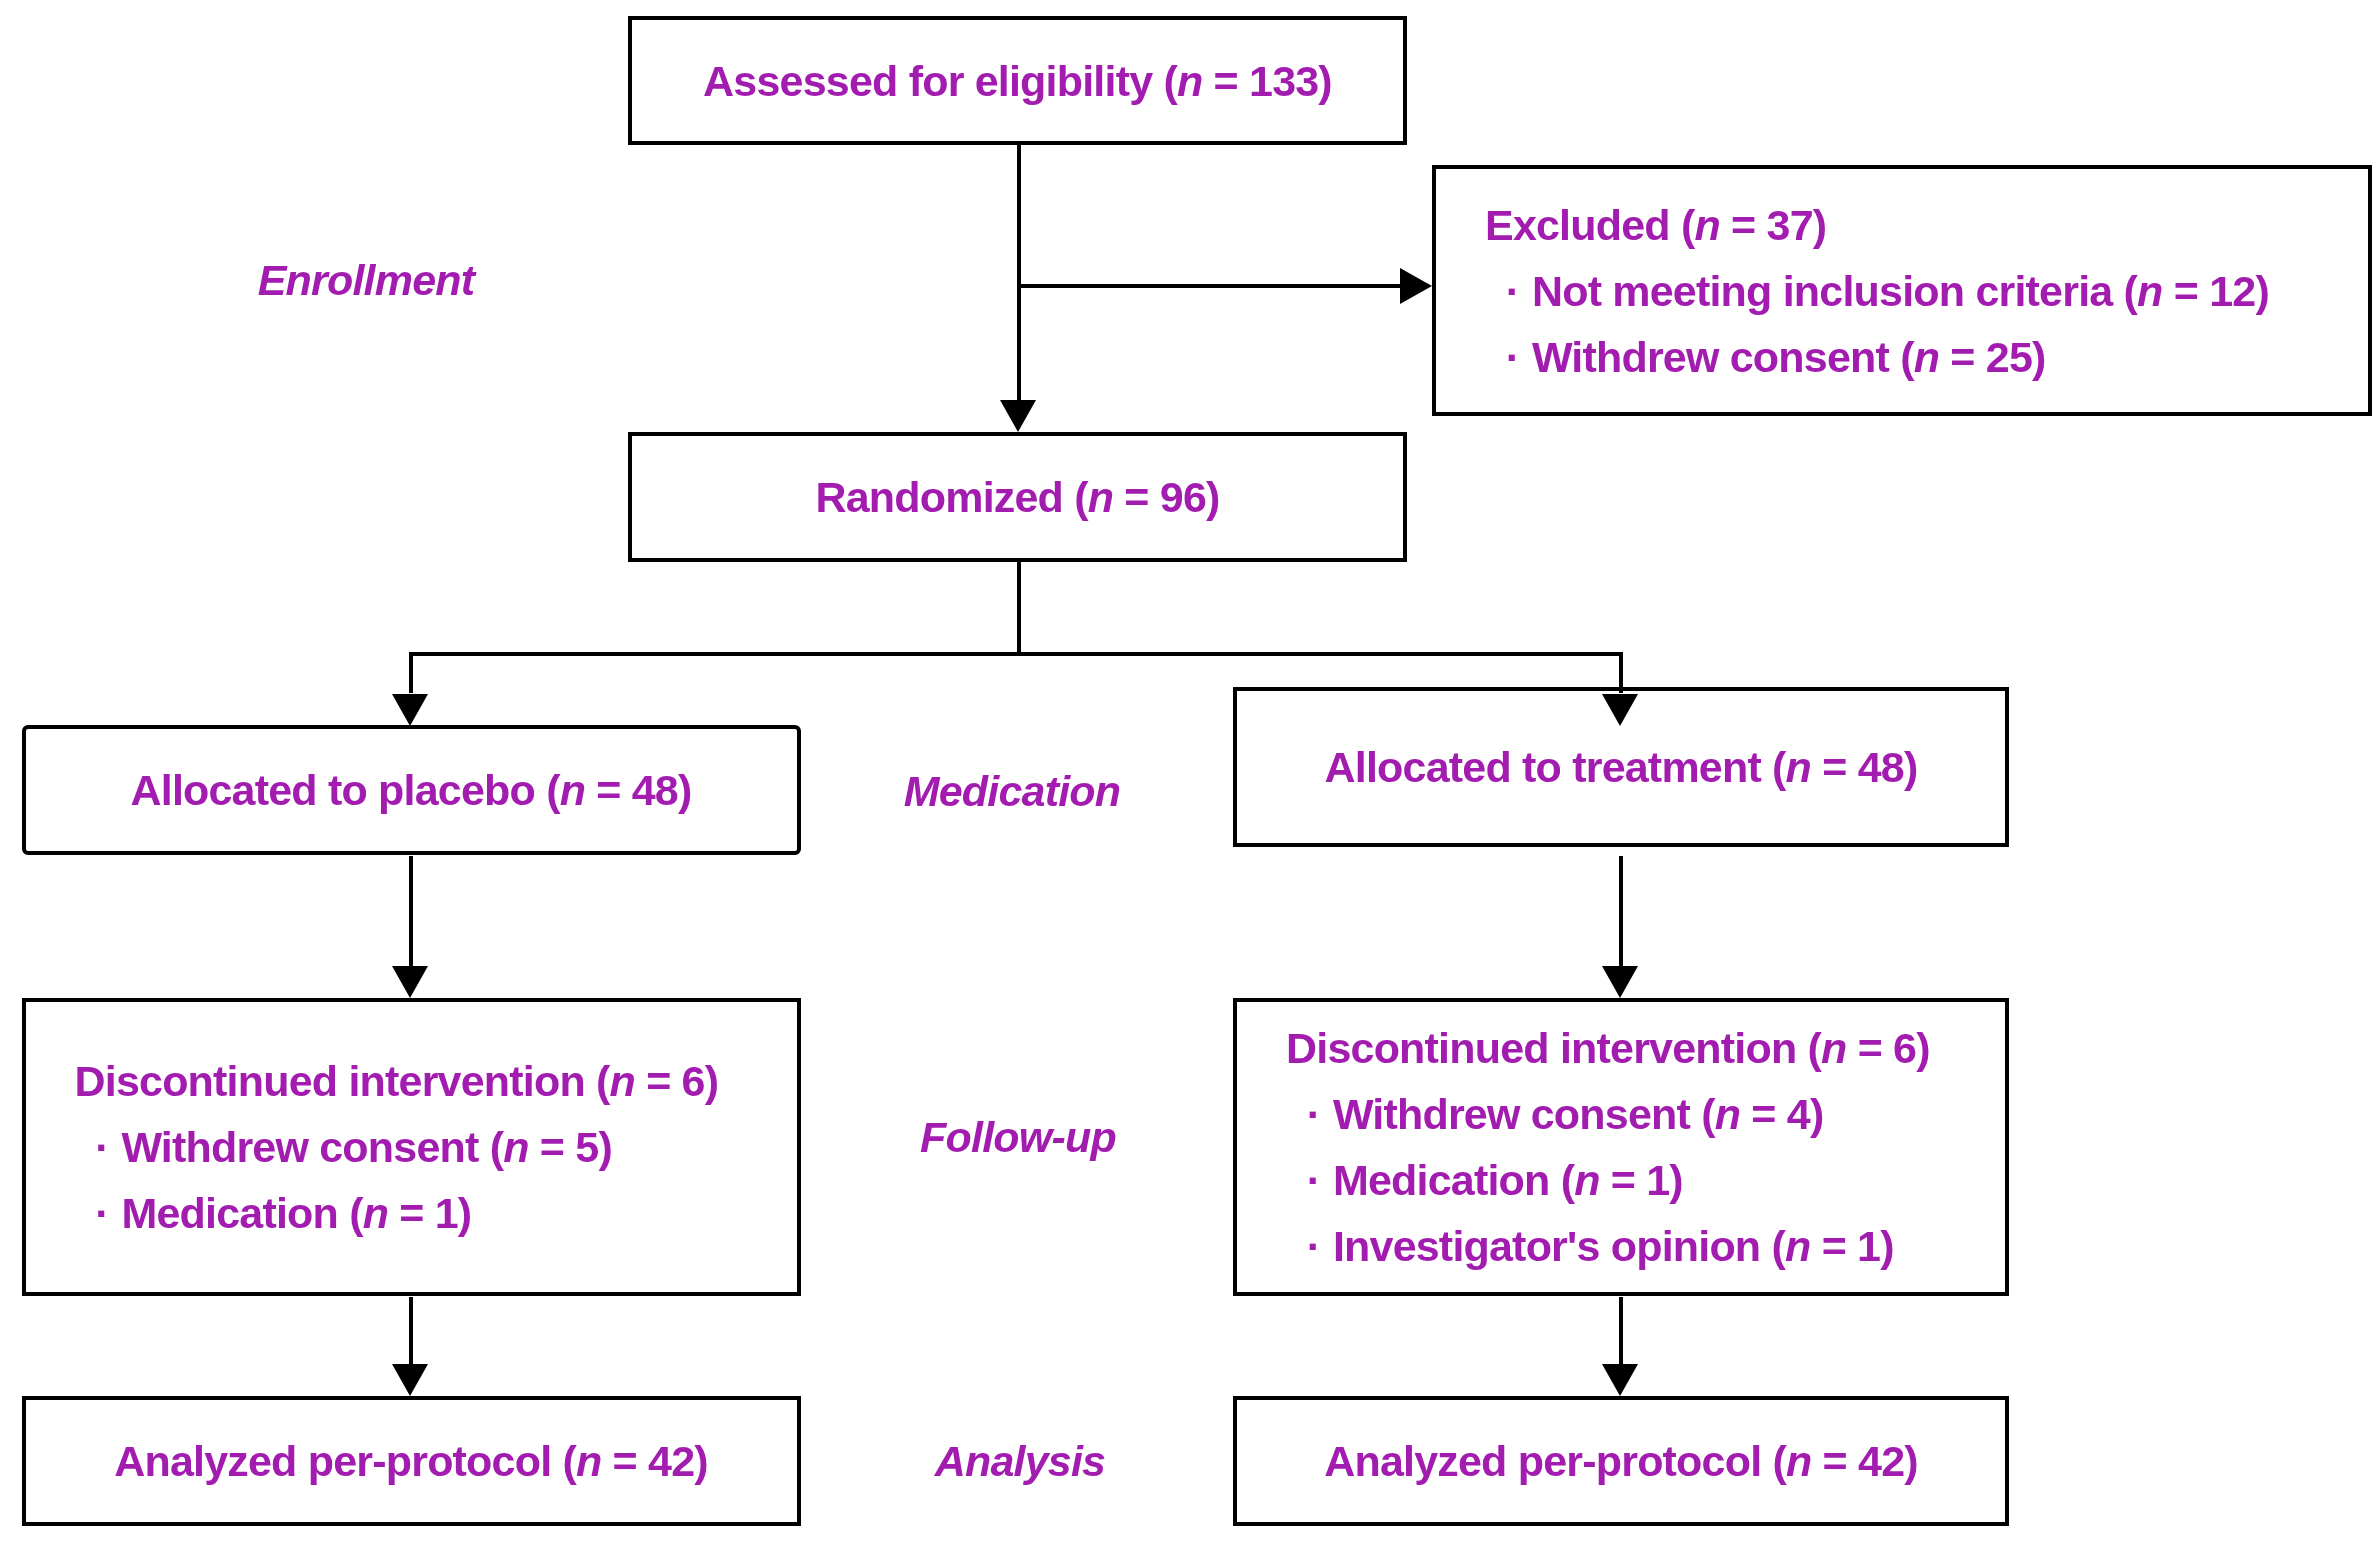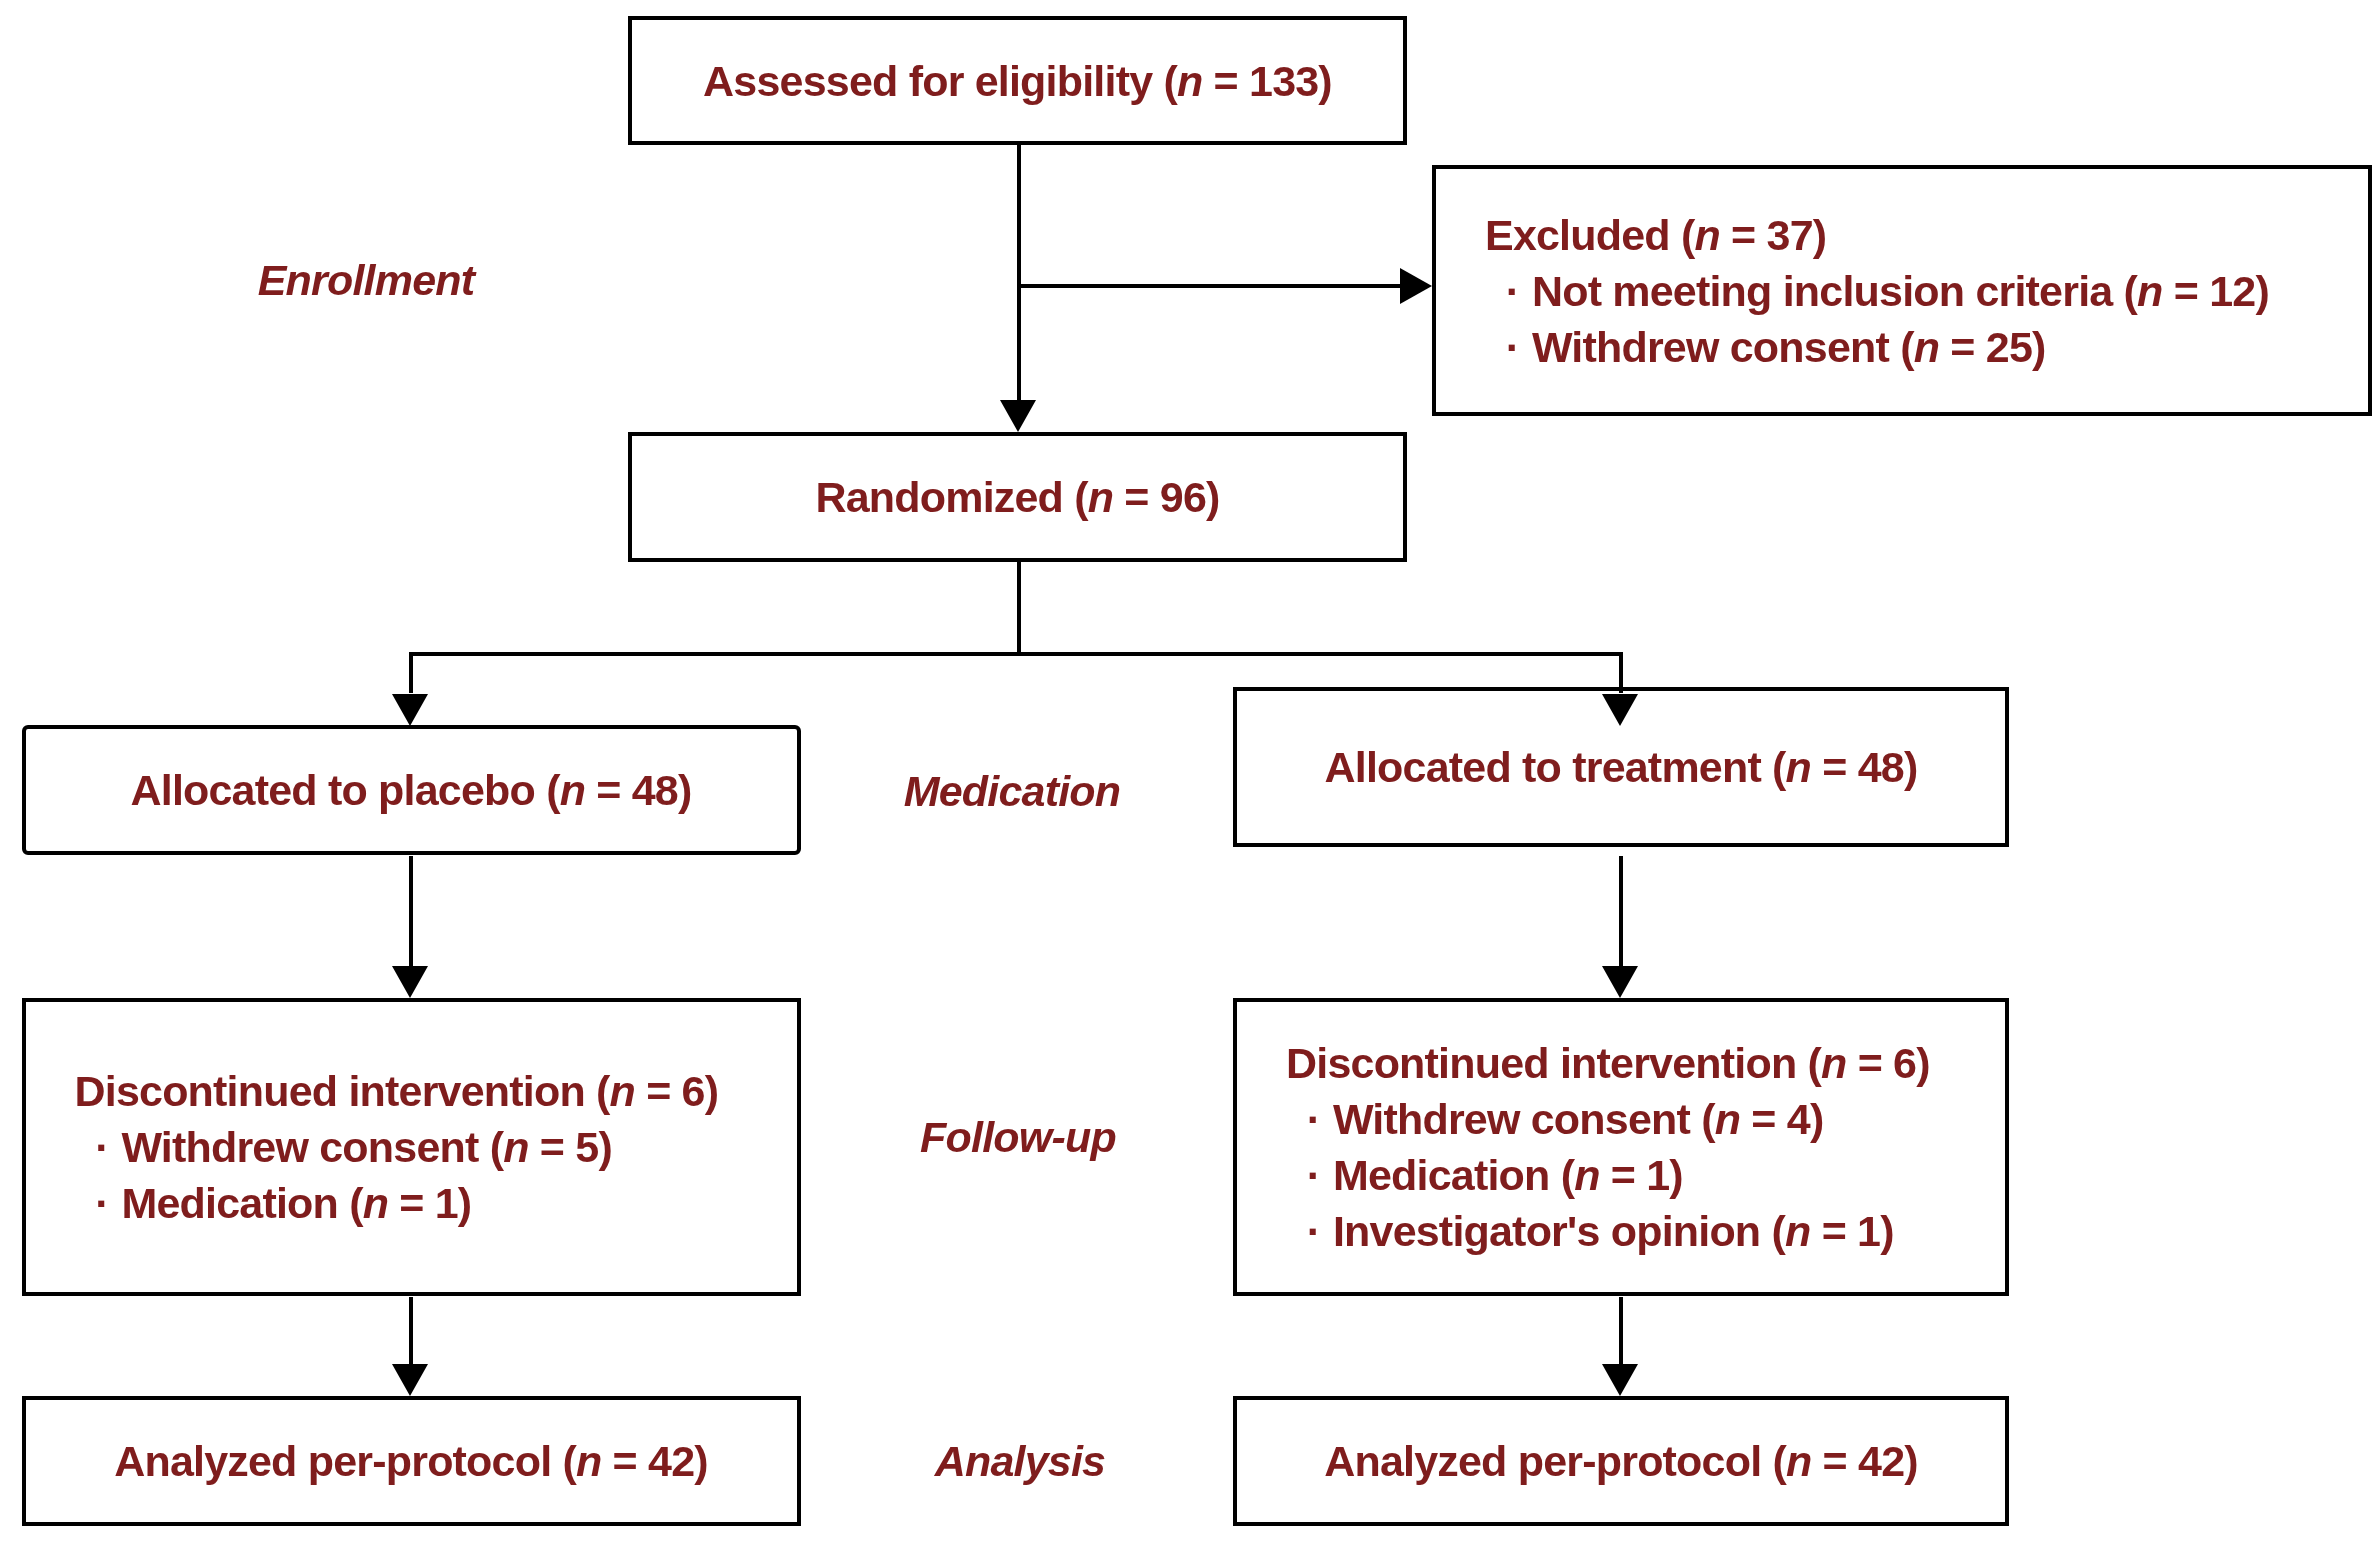--- a/index.html
+++ b/index.html
@@ -6,21 +6,21 @@
     margin: 0;
     padding: 0;
     background: #ffffff;
   }
   .canvas {
     position: relative;
     width: 2377px;
     height: 1545px;
     background: #ffffff;
     font-family: "Liberation Sans", "DejaVu Sans", sans-serif;
-    color: #7f1d1d;
+    color: #a21caf;
   }
   .box {
     position: absolute;
     box-sizing: border-box;
     border: 4.8px solid #000000;
     background: #ffffff;
     display: flex;
     flex-direction: column;
     justify-content: center;
     font-size: 43px;
@@ -36,20 +36,21 @@
     text-align: left;
     padding-left: 49px;
     padding-right: 12.7px;
   }
   .line {
     line-height: 56px;
     white-space: nowrap;
   }
   .line.bullet {
     padding-left: 20.7px;
+    margin-top: 10px;
   }
   .dot {
     margin-right: 12.7px;
   }
   .nvar {
     font-style: italic;
   }
   .stage {
     position: absolute;
     transform: translate(-50%, -50%);

